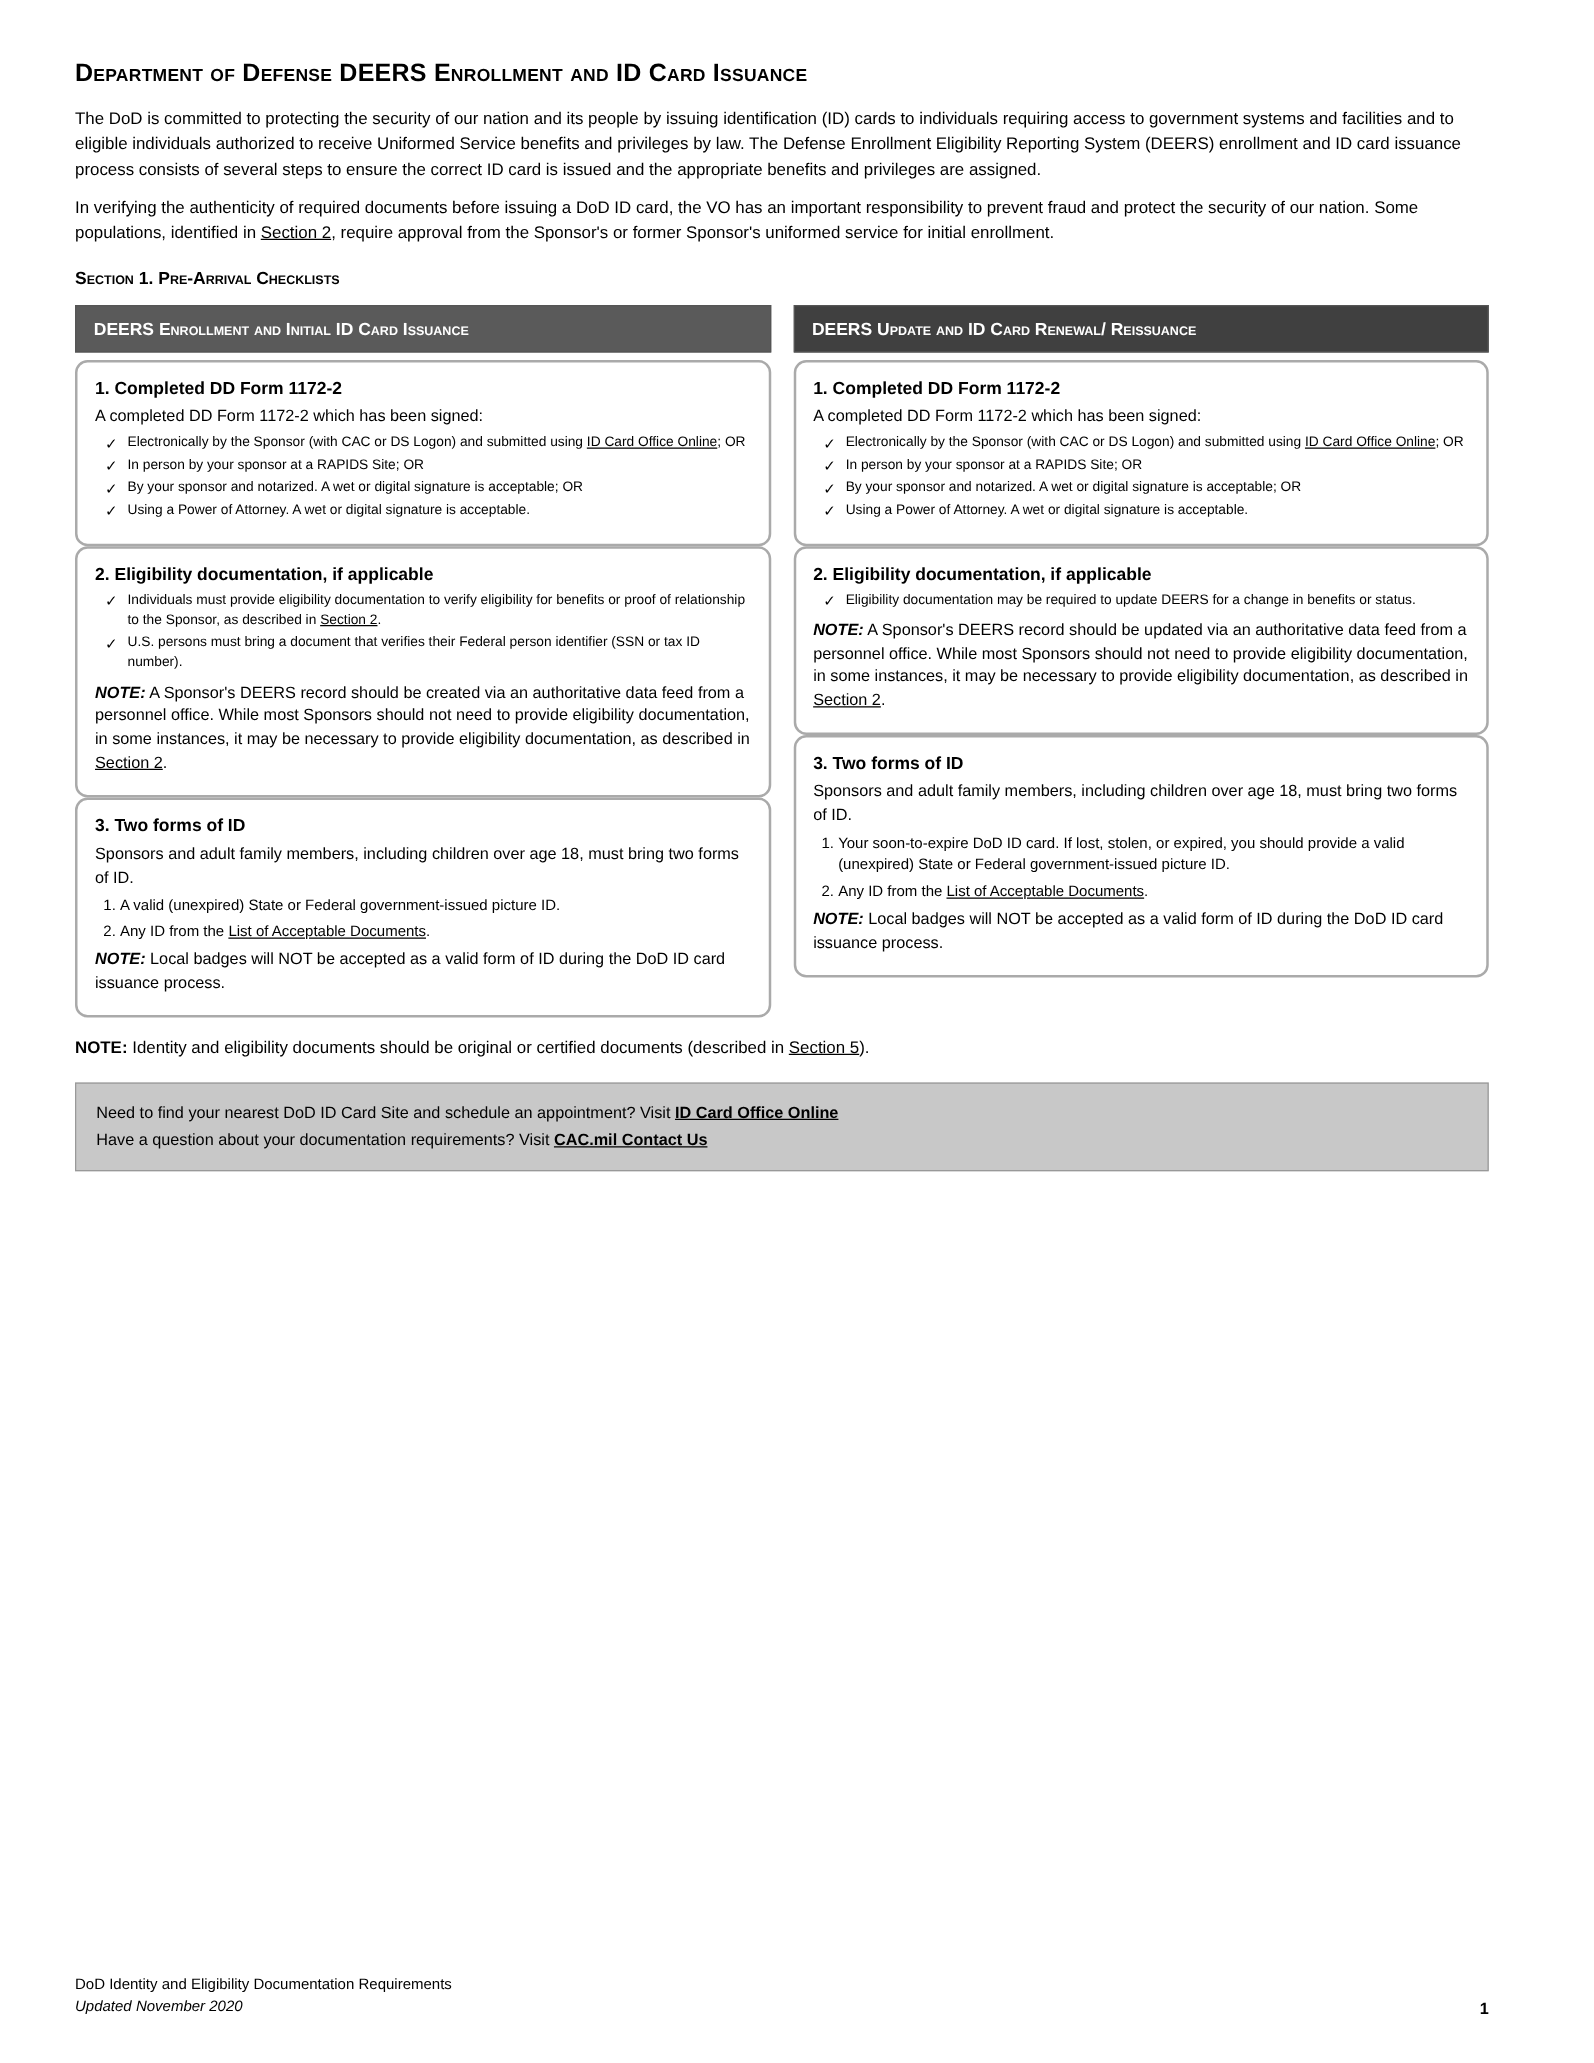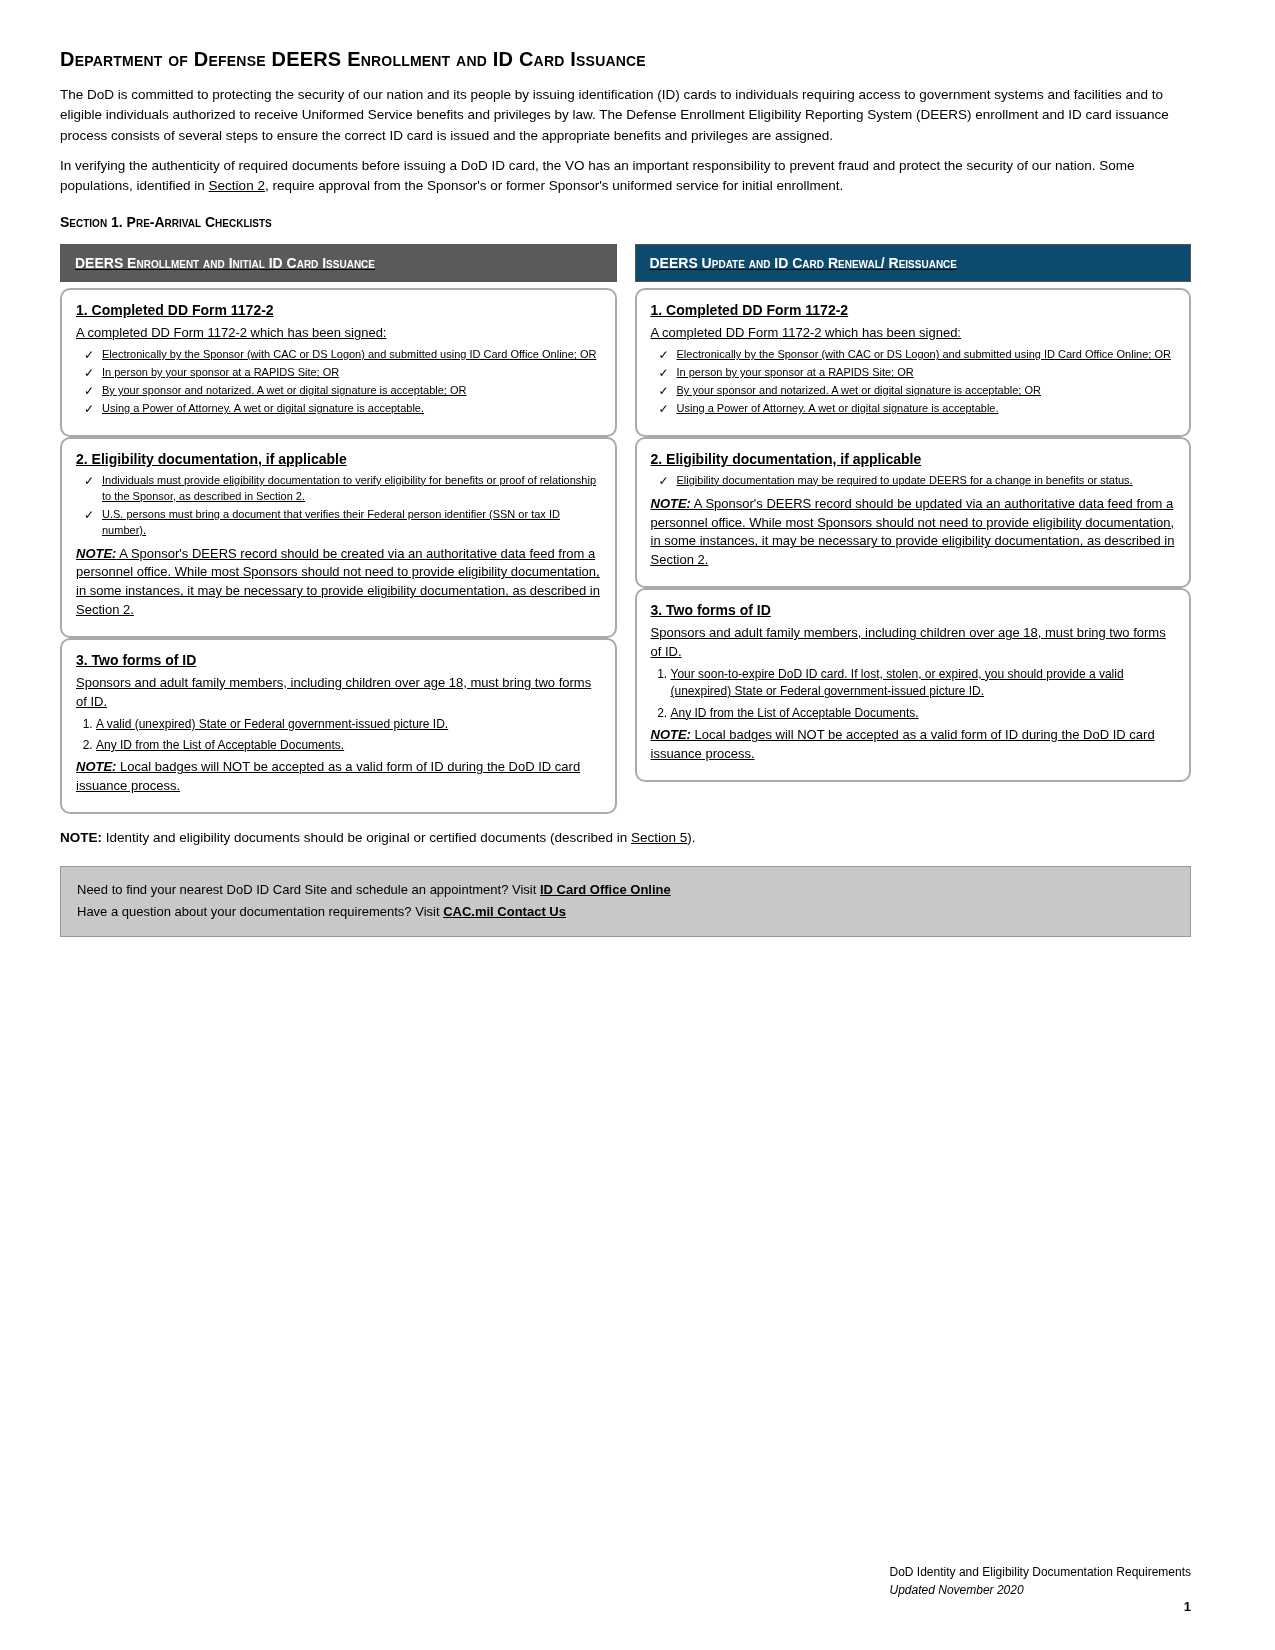--- a/index.html
+++ b/index.html
@@ -36,37 +36,36 @@
     .section-title {
       font-size: 14px;
       font-variant: small-caps;
       font-weight: bold;
       margin: 18px 0 14px 0;
     }
     .two-col {
       display: grid;
       grid-template-columns: 1fr 1fr;
       gap: 0 18px;
-      text-decoration: underline;
     }
     .col-header {
       background: #6d6d6d;
       color: #fff;
       font-weight: bold;
       font-size: 14px;
       padding: 10px 14px;
       font-variant: small-caps;
       margin-bottom: 0;
       border: 1px solid #555;
     }
     .col-header.left-header {
       background: #5a5a5a;
     }
     .col-header.right-header {
-      background: #0c4a6e;
+      background: #404040;
     }
     .checklist-box {
       border: 2px solid #aaa;
       border-radius: 10px;
       padding: 12px 14px;
       background: #fff;
     }
     .checklist-box h3 {
       font-size: 14px;
       font-weight: bold;
@@ -135,21 +134,20 @@
       text-decoration: underline;
     }
     .footer {
       position: absolute;
       bottom: 36px;
       left: 60px;
       right: 60px;
       display: flex;
       justify-content: space-between;
       align-items: flex-end;
-      flex-direction: column;
     }
     .footer-left {
       font-size: 12px;
       line-height: 1.5;
     }
     .footer-right {
       font-size: 13px;
       font-weight: bold;
     }
     .header-row {

